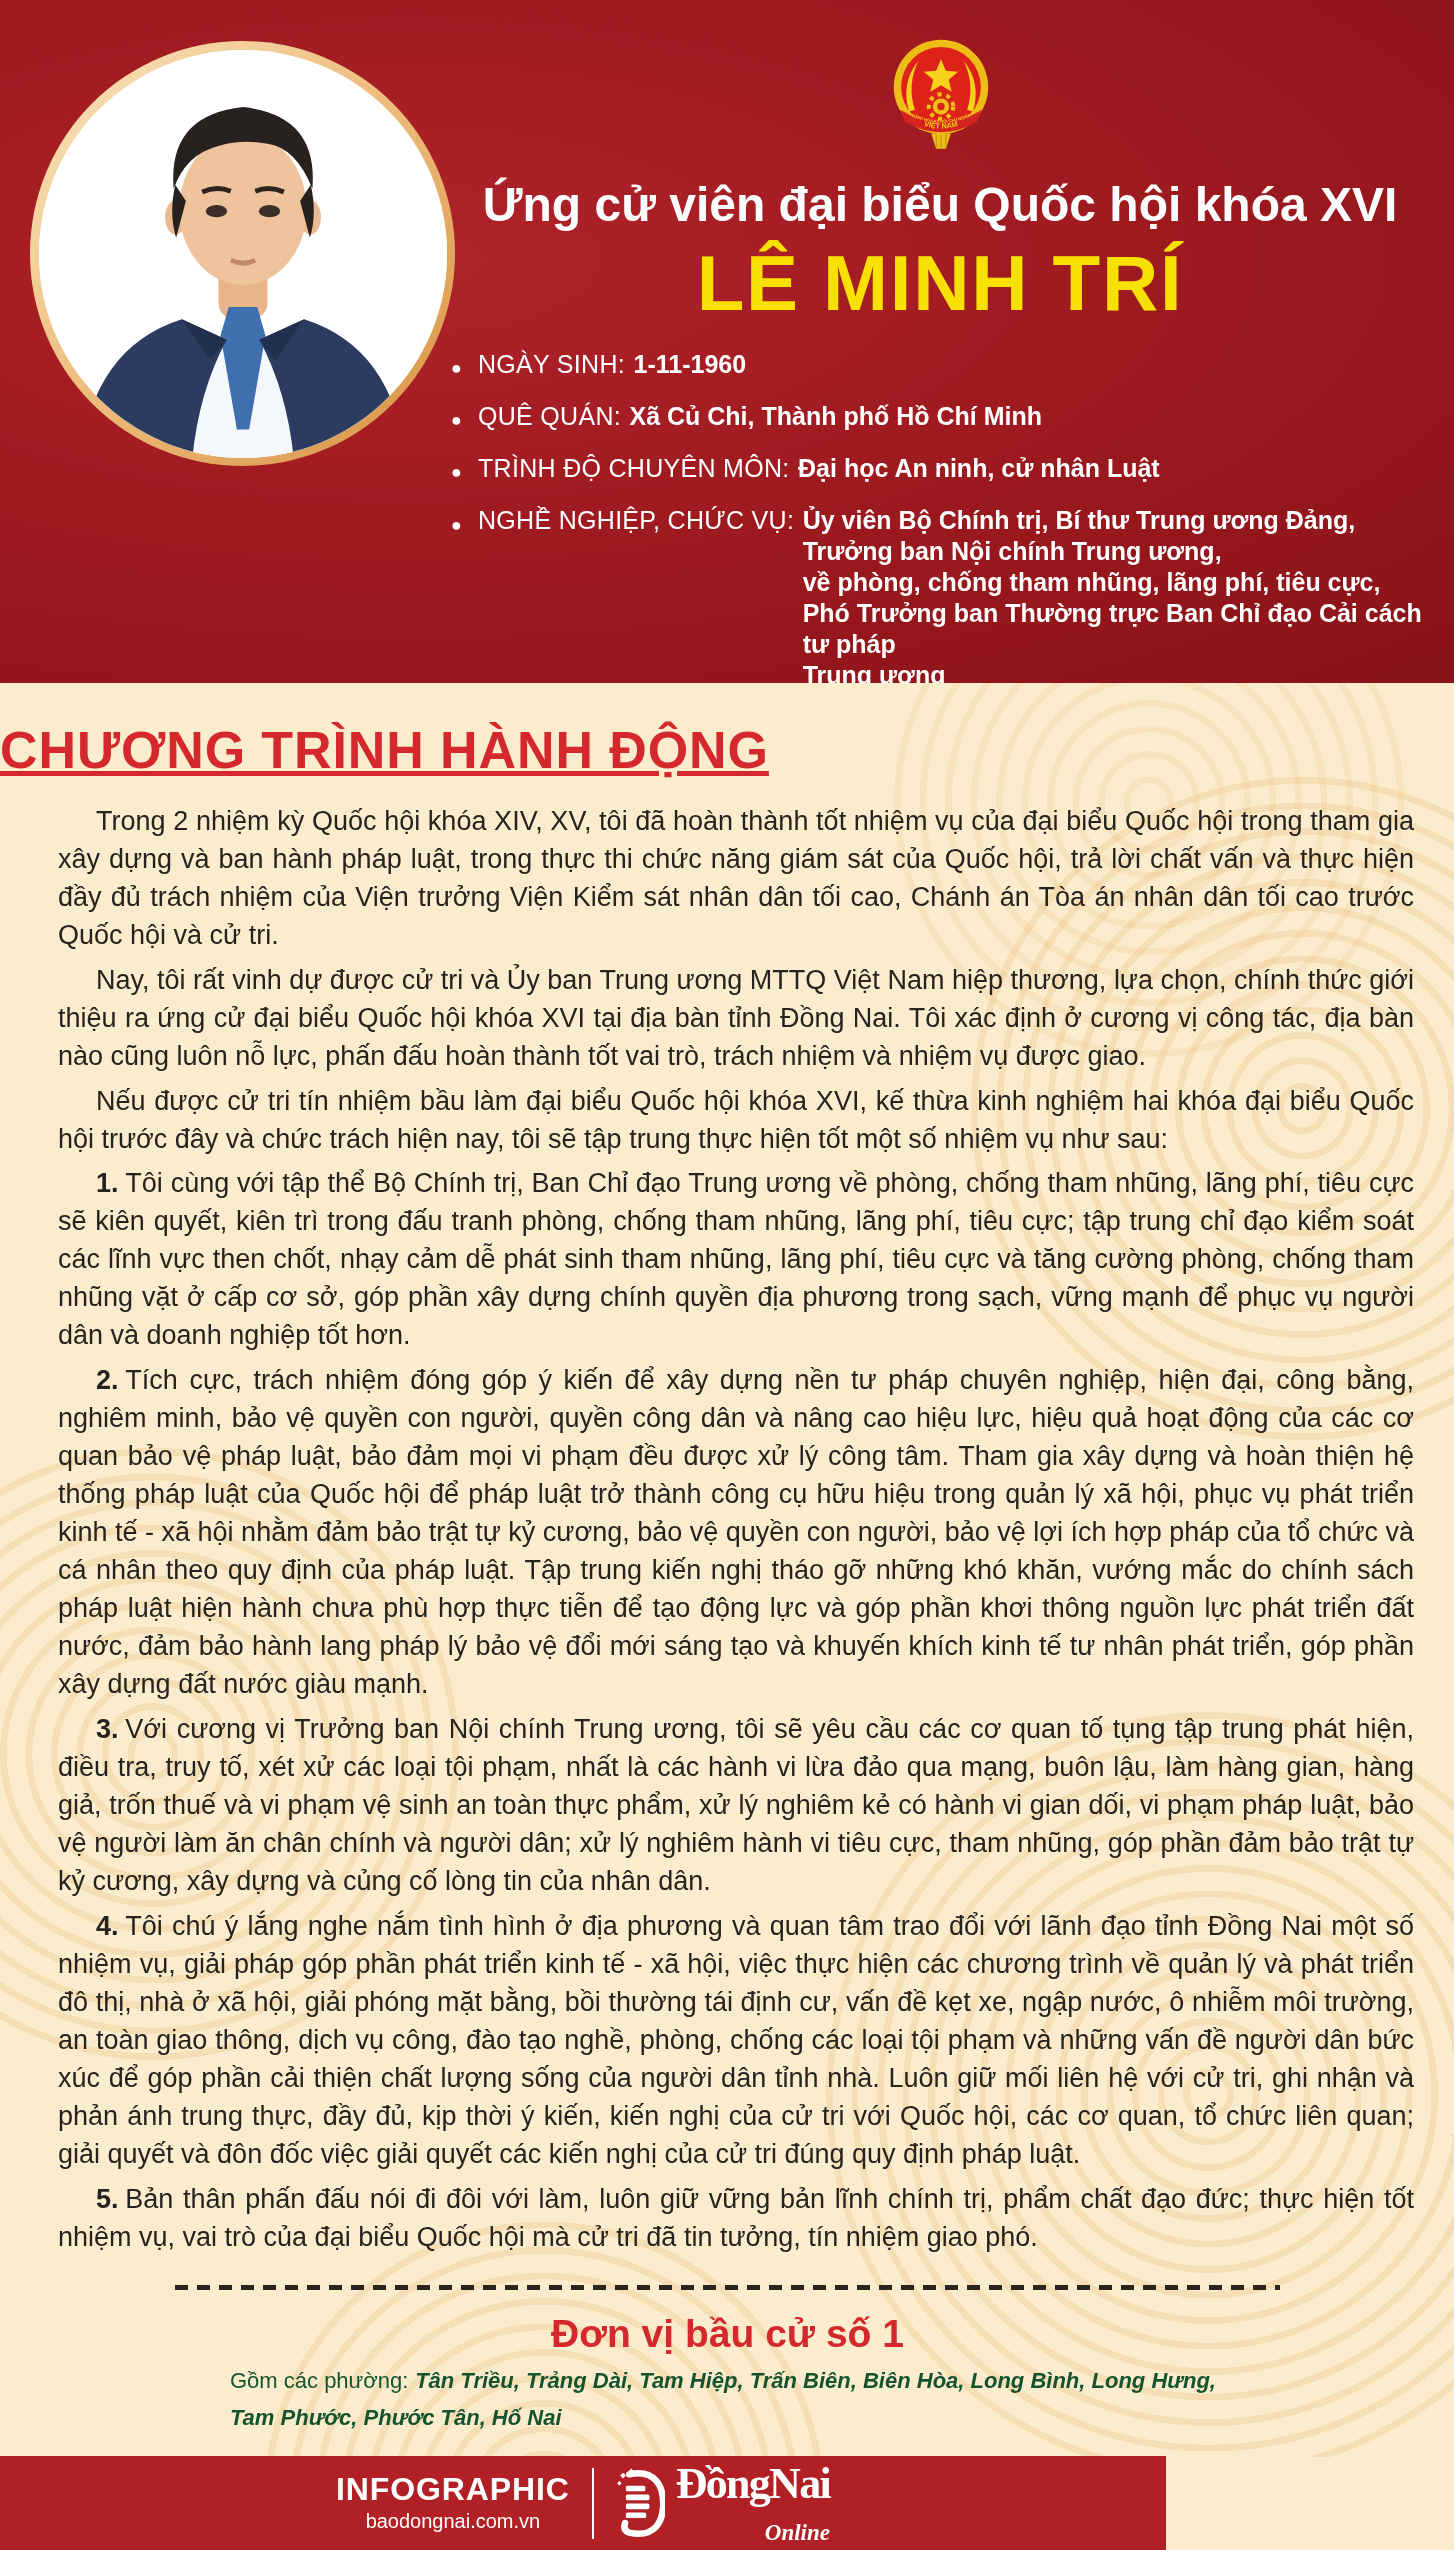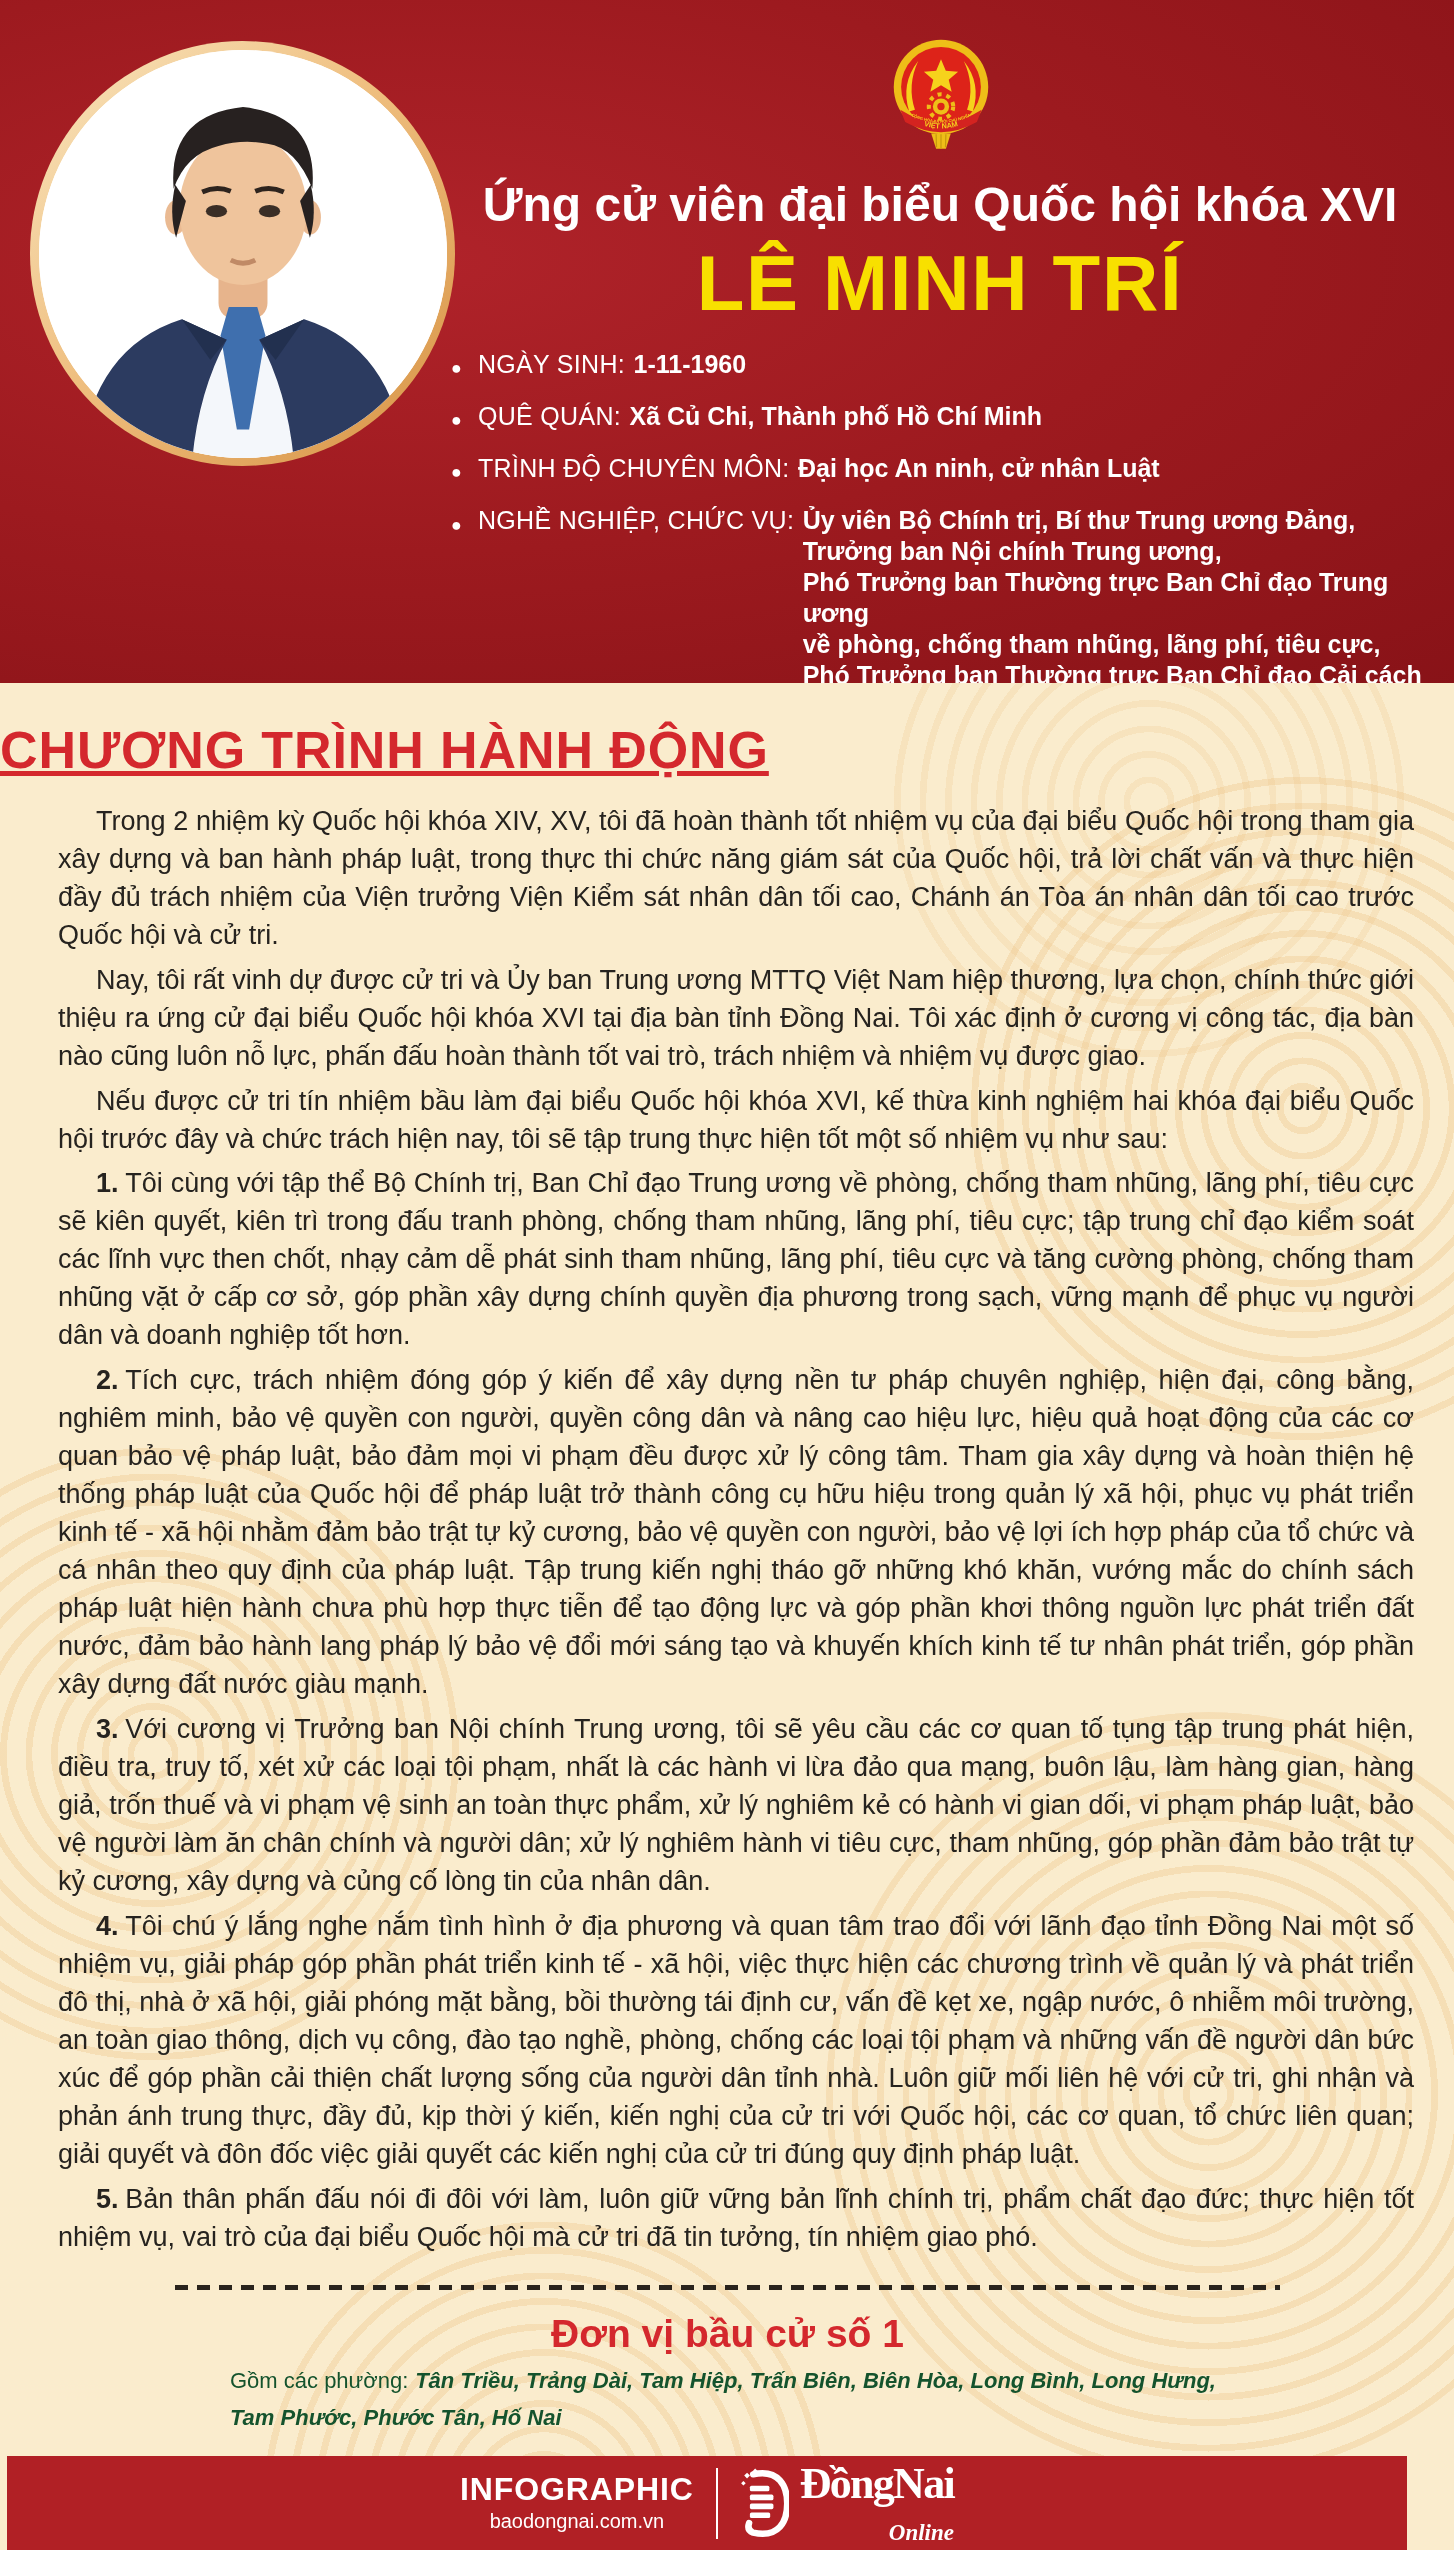--- a/index.html
+++ b/index.html
@@ -50,21 +50,21 @@
 
   .dash-sep { margin:29px auto 0; width:1105px; height:5.1px;
     background:repeating-linear-gradient(90deg,#2a241d 0 12.8px, transparent 12.8px 22px); }
 
   .election-title { margin-top:22px; text-align:center; color:#d4282d; font-size:39px; line-height:44px; font-weight:800; }
   .election-wards { width:995px; margin:6.8px auto 0; color:#14532d; font-size:22px; line-height:37px; }
   .election-wards .prefix { font-weight:400; margin-right:6.8px; }
   .election-wards .wards { font-weight:700; font-style:italic; }
 
   
-  .footer { position:absolute; left:7px; bottom:0; width:1400px; height:94px; background:#b12025;
+  .footer { position:absolute; left:0; bottom:0; width:1166px; height:94px; background:#b12025;
     display:flex; align-items:center; justify-content:center; gap:22px; color:#fff; }
   .f-left { text-align:center; }
   .f-brand { font-size:32px; font-weight:800; letter-spacing:0.9px; line-height:34px; }
   .f-site { font-size:20px; font-weight:400; margin-top:3.4px; line-height:25.5px; }
   .f-div { width:2.6px; height:71px; background:#ffffff; }
   .f-logo { display:flex; align-items:center; gap:10.2px;font-family:Liberation Serif, serif; }
   .f-logo svg { width:49px; height:73px; display:block; }
   .f-logo-text { line-height:1; }
   .f-logo-name { font-size:44px; font-weight:800; letter-spacing:-1.7px; }
   .f-logo-sub { font-size:23px; font-weight:700; font-style:italic; text-align:right; margin-top:15px; }
@@ -147,21 +147,20 @@
           <span class="bullet">●</span>
           <span class="flabel">TRÌNH ĐỘ CHUYÊN MÔN:</span>
           <span class="fvalue">Đại học An ninh, cử nhân Luật</span>
         </div>
         <div class="field">
           <span class="bullet">●</span>
           <span class="flabel">NGHỀ NGHIỆP, CHỨC VỤ:</span>
           <span class="fvalue">
             <div>Ủy viên Bộ Chính trị, Bí thư Trung ương Đảng,</div>
             <div>Trưởng ban Nội chính Trung ương,</div>
-            <div>Phó Trưởng ban Thường trực Ban Chỉ đạo Trung ương</div>
             <div>về phòng, chống tham nhũng, lãng phí, tiêu cực,</div>
             <div>Phó Trưởng ban Thường trực Ban Chỉ đạo Cải cách tư pháp</div>
             <div>Trung ương</div>
           </span>
         </div>
       </div>
     </div>
   </div>
 
   <div class="program">

